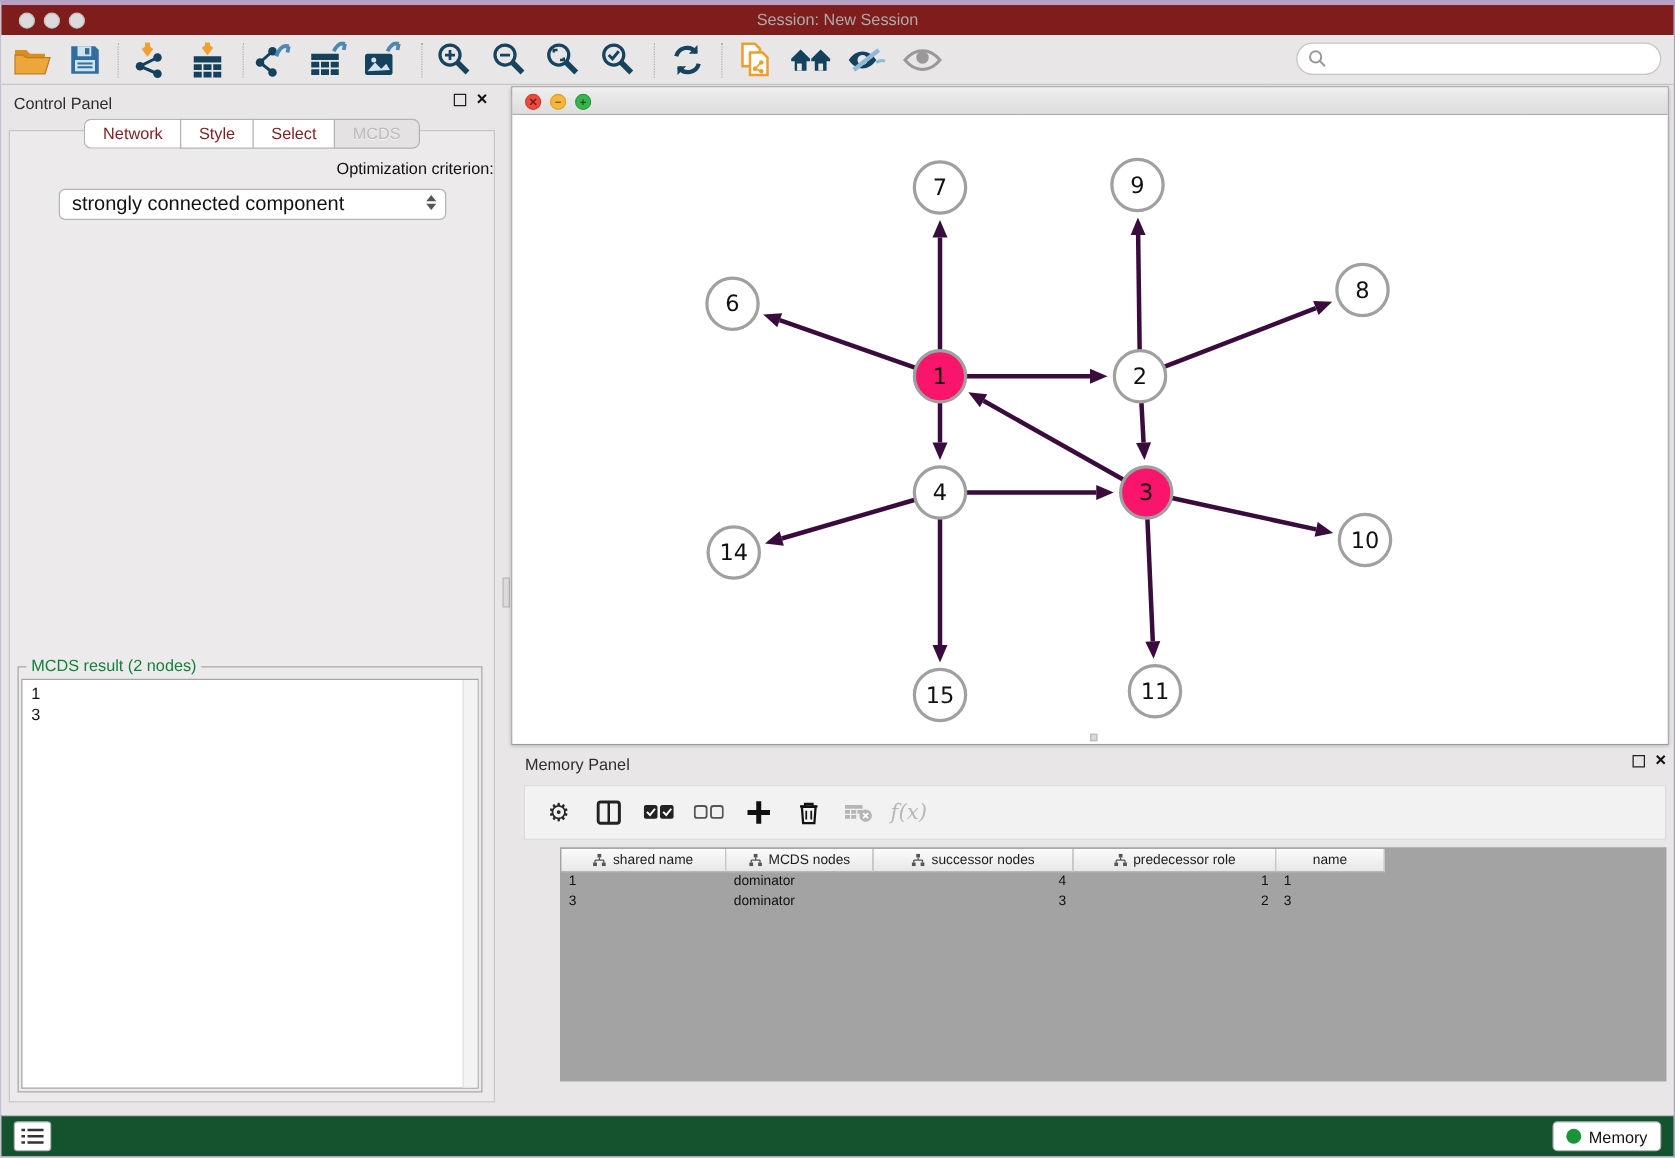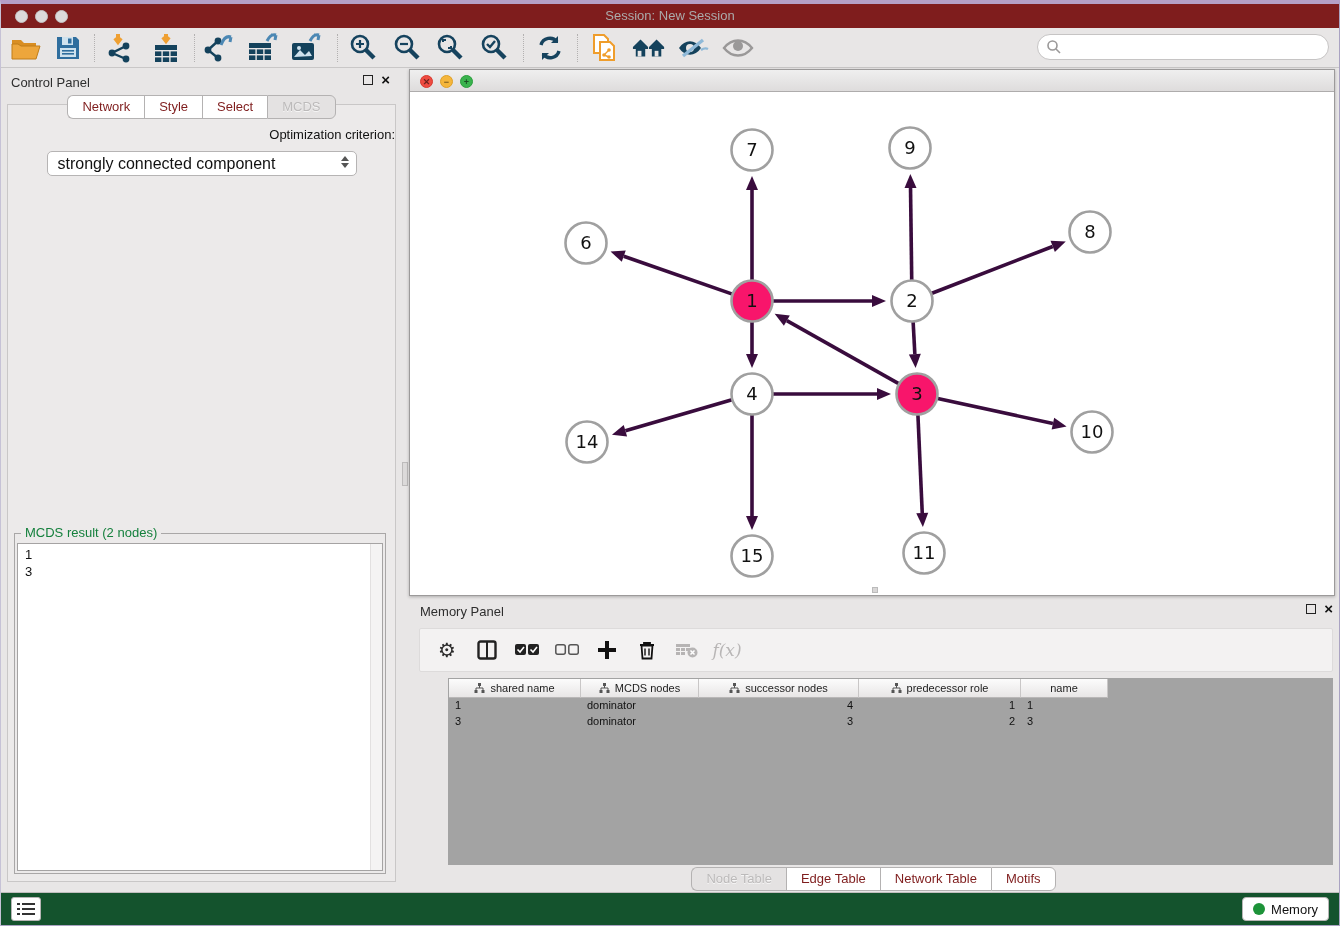--- a/index.html
+++ b/index.html
@@ -457,26 +457,20 @@
         </div>
         <div class="tr">
           <div class="td" style="width: 132px; text-align: left;">3</div>
           <div class="td" style="width: 118px; text-align: left;">dominator</div>
           <div class="td" style="width: 160px; text-align: right;">3</div>
           <div class="td" style="width: 162px; text-align: right;">2</div>
           <div class="td" style="width: 87px; text-align: left;">3</div>
         </div>
       </div>
   </div>
-  <div class="tp-tabs" id="tp-tabs">
-      <span class="tab disabled">Node Table</span>
-      <span class="tab">Edge Table</span>
-      <span class="tab">Network Table</span>
-      <span class="tab">Motifs</span>
-    </div>
 </div>
 
 <div class="statusbar">
   <span class="list-btn">
     <svg width="18" height="14" viewBox="0 0 18 14">
         <g stroke="#333" stroke-width="2">
           <path d="M0 2 h3 M5 2 h13 M0 7 h3 M5 7 h13 M0 12 h3 M5 12 h13"></path>
         </g>
       </svg>
   </span>

